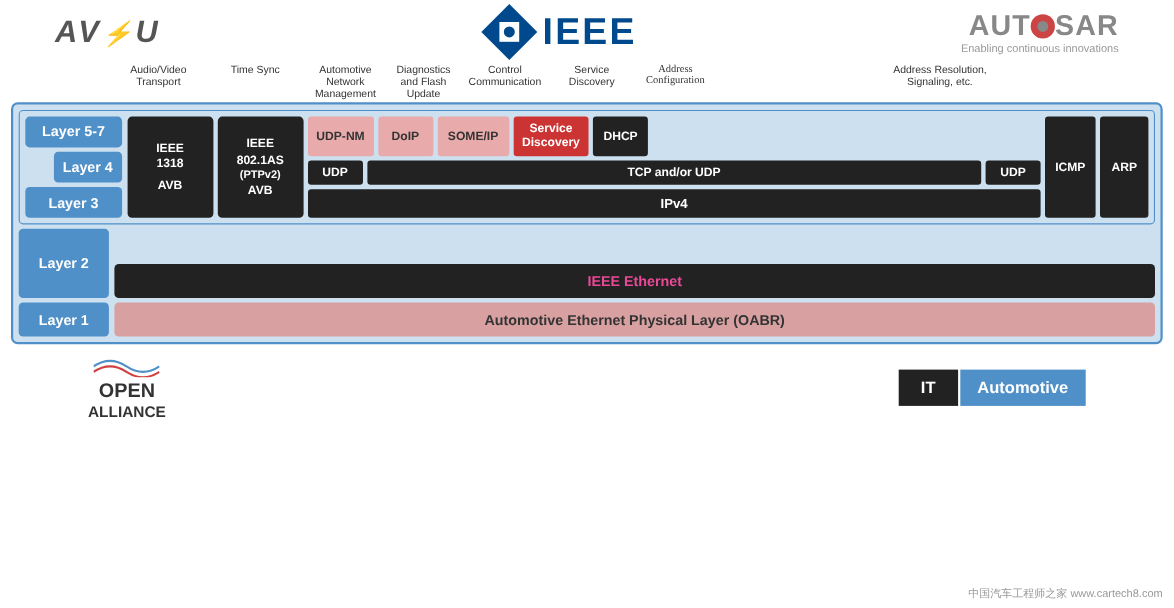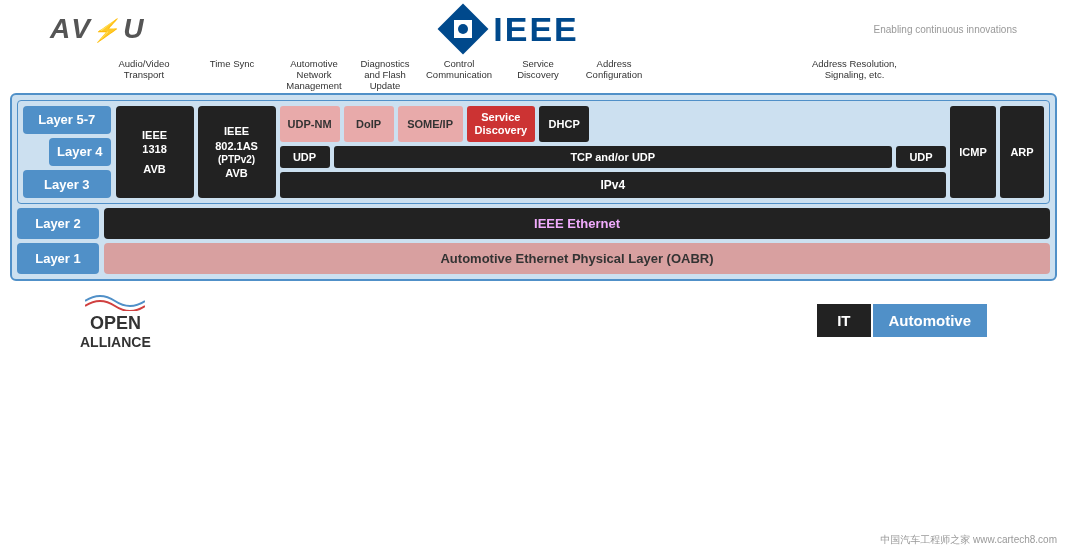--- a/index.html
+++ b/index.html
@@ -41,33 +41,36 @@
         <div style="width:36px; height:36px; background:#00498c; transform:rotate(45deg); position:absolute; top:4px; left:4px; display:flex; align-items:center; justify-content:center;">
           <div style="width:18px; height:18px; background:white; transform:rotate(-45deg); display:flex; align-items:center; justify-content:center;">
             <div style="width:10px; height:10px; border-radius:50%; background:#00498c;"></div>
           </div>
         </div>
       </div>
       <div style="font-size:34px; font-weight:900; color:#00498c; letter-spacing:2px;">IEEE</div>
     </div>
 
     <div style="text-align:right;">
+      <div style="font-size:26px; font-weight:900; color:#888; letter-spacing:1px;">
+        AUT<span style="display:inline-block; width:22px; height:22px; border-radius:50%; background:#cc4444; vertical-align:middle; position:relative; top:-1px;"><span style="position:absolute; top:50%; left:50%; transform:translate(-50%,-50%); width:10px; height:10px; border-radius:50%; background:#888; display:block;"></span></span>SAR
+      </div>
       <div style="font-size:10px; color:#999;">Enabling continuous innovations</div>
     </div>
   </div>
 
   <div style="display:flex; margin:0 10px 2px 10px; font-size:9.5px; color:#333; text-align:center;">
     <div style="width:90px;"></div>
     <div style="width:88px; padding:0 2px;">Audio/Video<br>Transport</div>
     <div style="width:88px; padding:0 2px;">Time Sync</div>
     <div style="width:76px; padding:0 2px;">Automotive<br>Network<br>Management</div>
     <div style="width:66px; padding:0 2px;">Diagnostics<br>and Flash<br>Update</div>
     <div style="width:82px; padding:0 2px;">Control<br>Communication</div>
     <div style="width:76px; padding:0 2px;">Service<br>Discovery</div>
-    <div style="width:76px; padding:0 2px;">Address<br>Configuration</div>
+    <div style="width:76px; padding:0 2px;font-family:Liberation Serif, serif;">Address<br>Configuration</div>
     <div style="flex:1; padding:0 2px;">Address Resolution,<br>Signaling, etc.</div>
   </div>
 
   <div style="margin:0 10px; border:2px solid #5090c8; border-radius:6px; background:#cce0f0; padding:5px;">
 
     <div style="border:1.5px solid #5090c8; border-radius:4px; background:#cce0f0; padding:5px; display:flex; gap:5px; margin-bottom:4px;">
 
       <div style="display:flex; flex-direction:column; gap:4px; min-width:82px;">
         <div class="pb pb-blue" style="font-size:13px; font-weight:bold; color:white; background:#5090c8; border-radius:4px; padding:6px 8px; text-align:center; flex:1; display:flex; align-items:center; justify-content:center;">Layer 5-7</div>
         <div class="pb pb-blue" style="font-size:13px; font-weight:bold; color:white; background:#5090c8; border-radius:4px; padding:6px 8px; text-align:center; flex:1; display:flex; align-items:center; justify-content:center;margin-left:26px;">Layer 4</div>
@@ -118,21 +121,21 @@
           <div style="background:#222; color:white; border-radius:3px; padding:5px 8px; font-size:11px; font-weight:bold; min-width:46px; text-align:center; display:flex; align-items:center; justify-content:center;">ICMP</div>
 
           <div style="background:#222; color:white; border-radius:3px; padding:5px 8px; font-size:11px; font-weight:bold; min-width:44px; text-align:center; display:flex; align-items:center; justify-content:center;">ARP</div>
 
         </div>
       </div>
     </div>
 
     <div style="display:flex; gap:5px; margin-bottom:4px;">
       <div style="background:#5090c8; color:white; font-size:13px; font-weight:bold; border-radius:4px; padding:8px; min-width:82px; text-align:center; display:flex; align-items:center; justify-content:center;">Layer 2</div>
-      <div style="background:#222; color:#f0abfc; border-radius:4px; padding:8px; font-size:13px; font-weight:bold; flex:1; text-align:left; display:flex; align-items:center; justify-content:center;">IEEE Ethernet</div>
+      <div style="background:#222; color:#ec4899; border-radius:4px; padding:8px; font-size:13px; font-weight:bold; flex:1; text-align:left; display:flex; align-items:center; justify-content:center;margin-top:32px;">IEEE Ethernet</div>
     </div>
 
     <div style="display:flex; gap:5px;">
       <div style="background:#5090c8; color:white; font-size:13px; font-weight:bold; border-radius:4px; padding:8px; min-width:82px; text-align:center; display:flex; align-items:center; justify-content:center;">Layer 1</div>
       <div style="background:#d8a0a0; color:#333; border-radius:4px; padding:8px; font-size:13px; font-weight:bold; flex:1; text-align:center; display:flex; align-items:center; justify-content:center;">Automotive Ethernet Physical Layer (OABR)</div>
     </div>
 
   </div>
 
   <div style="display:flex; justify-content:space-between; align-items:center; padding:8px 80px; margin-top:2px;">

